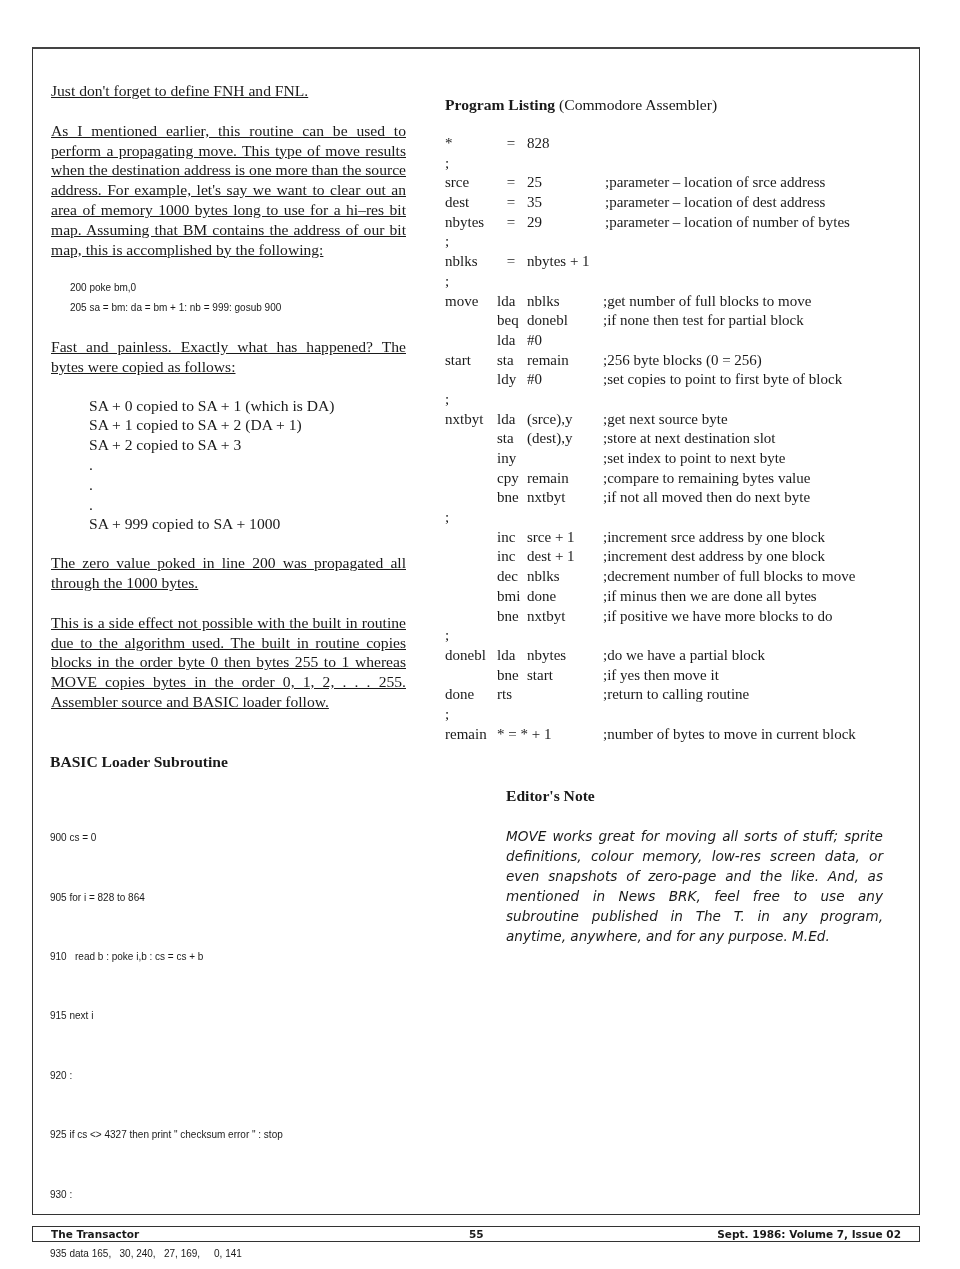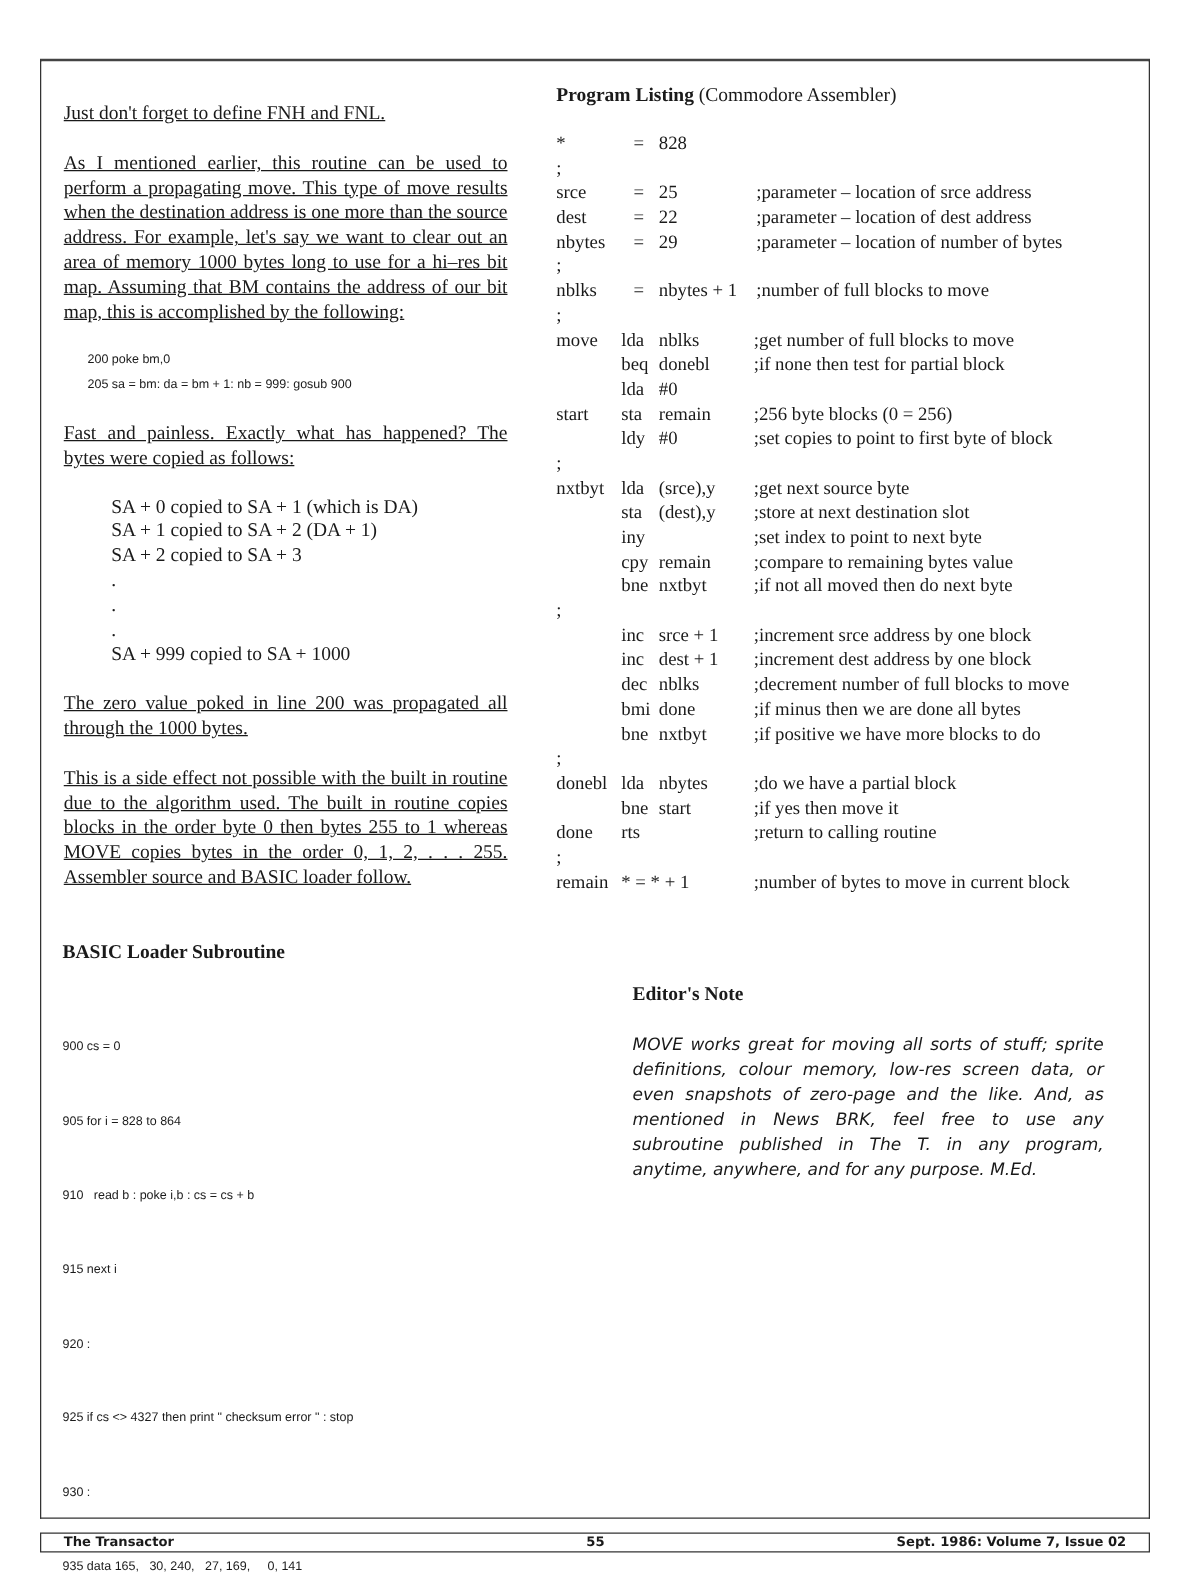--- a/index.html
+++ b/index.html
@@ -1,21 +1,21 @@
 <!DOCTYPE html>
 <html><head>
 <meta charset="utf-8">
 <style>
   html, body { margin: 0; padding: 0; background: #ffffff; }
   body { width: 960px; height: 1269px; position: relative; overflow: hidden; color: #1a1a1a; }
   .frame { position: absolute; left: 32px; top: 47px; width: 888px; height: 1168px; border: 1.5px solid #333; border-top: 2px solid #444; box-sizing: border-box; }
   .serif { font-family: "Liberation Serif", "DejaVu Serif", serif; }
   .sans { font-family: "Liberation Sans", "DejaVu Sans", sans-serif; }
   .col-left { position: absolute; left: 50px; top: 80px; width: 357px; }
-  .col-right { position: absolute; left: 445px; top: 68px; width: 460px; font-family: Liberation Serif, serif; }
+  .col-right { position: absolute; left: 445px; top: 96px; width: 460px; font-family: Liberation Serif, serif; }
   p.body { font-size: 15.6px; line-height: 19.8px; margin: 1px; text-align: justify; text-decoration: underline; }
   .lines { font-size: 15.6px; line-height: 19.8px; }
   .code-sans { font-size: 10px; line-height: 19.8px; }
   .heading { font-weight: bold; font-size: 15.6px; }
   .asm-row { display: flex; font-size: 15px; line-height: 19.7px; height: 19.7px; white-space: pre; }
   .asm-label { width: 52px; }
   .asm-op { width: 30px; }
   .asm-arg { width: 76px; }
   .asm-comment { flex: 1; }
   .asm-eq-op { width: 28px; text-align: center; }
@@ -77,24 +77,24 @@
 </div>
 
 <div class="col-right serif">
   <div style="font-size:15.6px; margin-bottom:20px">
     <span style="font-weight:bold">Program Listing</span><span> (Commodore Assembler)</span>
   </div>
   <div id="equates">
       <div class="asm-row"><span class="asm-label">*</span><span class="asm-eq-op">=</span><span class="asm-eq-val">828</span><span class="asm-comment"></span></div>
       <div class="asm-row"><span class="asm-label">;</span><span class="asm-eq-op"></span><span class="asm-eq-val"></span><span class="asm-comment"></span></div>
       <div class="asm-row"><span class="asm-label">srce</span><span class="asm-eq-op">=</span><span class="asm-eq-val">25</span><span class="asm-comment">;parameter – location of srce address</span></div>
-      <div class="asm-row"><span class="asm-label">dest</span><span class="asm-eq-op">=</span><span class="asm-eq-val">22</span><span class="asm-comment">;parameter – location of dest address</span></div>
+      <div class="asm-row"><span class="asm-label">dest</span><span class="asm-eq-op">=</span><span class="asm-eq-val">35</span><span class="asm-comment">;parameter – location of dest address</span></div>
       <div class="asm-row"><span class="asm-label">nbytes</span><span class="asm-eq-op">=</span><span class="asm-eq-val">29</span><span class="asm-comment">;parameter – location of number of bytes</span></div>
       <div class="asm-row"><span class="asm-label">;</span><span class="asm-eq-op"></span><span class="asm-eq-val"></span><span class="asm-comment"></span></div>
-      <div class="asm-row"><span class="asm-label">nblks</span><span class="asm-eq-op">=</span><span class="asm-eq-val">nbytes + 1</span><span class="asm-comment">;number of full blocks to move</span></div>
+      <div class="asm-row"><span class="asm-label">nblks</span><span class="asm-eq-op">=</span><span class="asm-eq-val">nbytes + 1</span></div>
       <div class="asm-row"><span class="asm-label">;</span><span class="asm-eq-op"></span><span class="asm-eq-val"></span><span class="asm-comment"></span></div>
     </div>
   <div id="code">
       <div class="asm-row"><span class="asm-label">move</span><span class="asm-op">lda</span><span class="asm-arg">nblks</span><span class="asm-comment">;get number of full blocks to move</span></div>
       <div class="asm-row"><span class="asm-label"></span><span class="asm-op">beq</span><span class="asm-arg">donebl</span><span class="asm-comment">;if none then test for partial block</span></div>
       <div class="asm-row"><span class="asm-label"></span><span class="asm-op">lda</span><span class="asm-arg">#0</span></div>
       <div class="asm-row"><span class="asm-label">start</span><span class="asm-op">sta</span><span class="asm-arg">remain</span><span class="asm-comment">;256 byte blocks (0 = 256)</span></div>
       <div class="asm-row"><span class="asm-label"></span><span class="asm-op">ldy</span><span class="asm-arg">#0</span><span class="asm-comment">;set copies to point to first byte of block</span></div>
       <div class="asm-row"><span class="asm-label">;</span><span class="asm-op"></span><span class="asm-arg"></span><span class="asm-comment"></span></div>
       <div class="asm-row"><span class="asm-label">nxtbyt</span><span class="asm-op">lda</span><span class="asm-arg">(srce),y</span><span class="asm-comment">;get next source byte</span></div>

